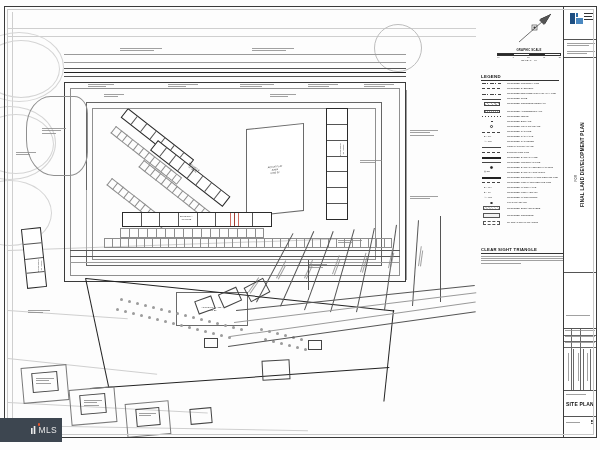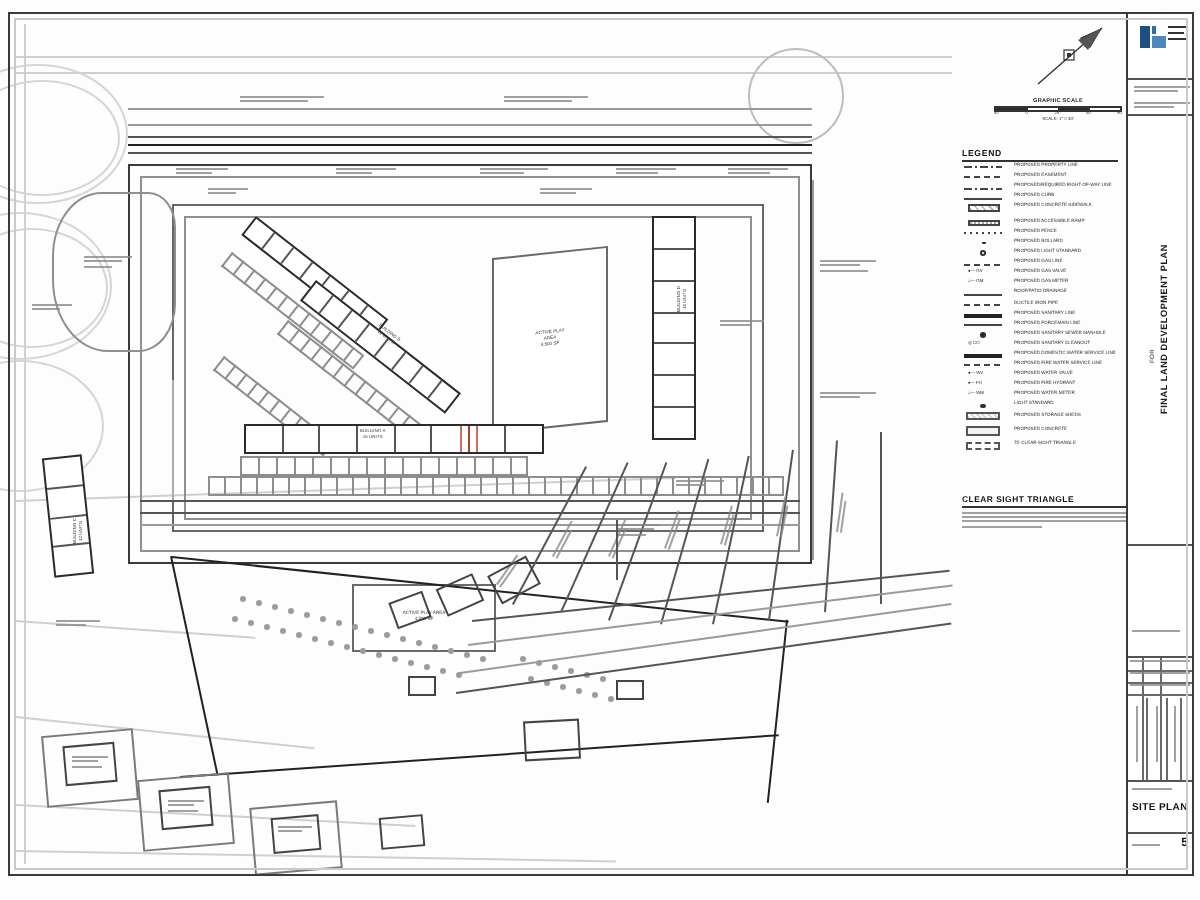--- a/index.html
+++ b/index.html
@@ -891,14 +891,19 @@
       <div class="microtext" style="left:2px;top:5px;width:14px;">
           <i style="width:100%"></i>
         </div>
       <div style="position:absolute;right:3px;top:2px;font-size:6px;font-weight:bold;color:#111;">5</div>
     </div>
   </div>
 
   <div id="outer-border"></div>
   <div id="inner-rule"></div>
 
+  <div id="watermark">
+    <span id="wm-logo">ıl</span>
+    <span id="wm-text">MLS</span>
+    <span id="wm-dot"></span>
+  </div>
 
 </div>
 
 </body></html>

